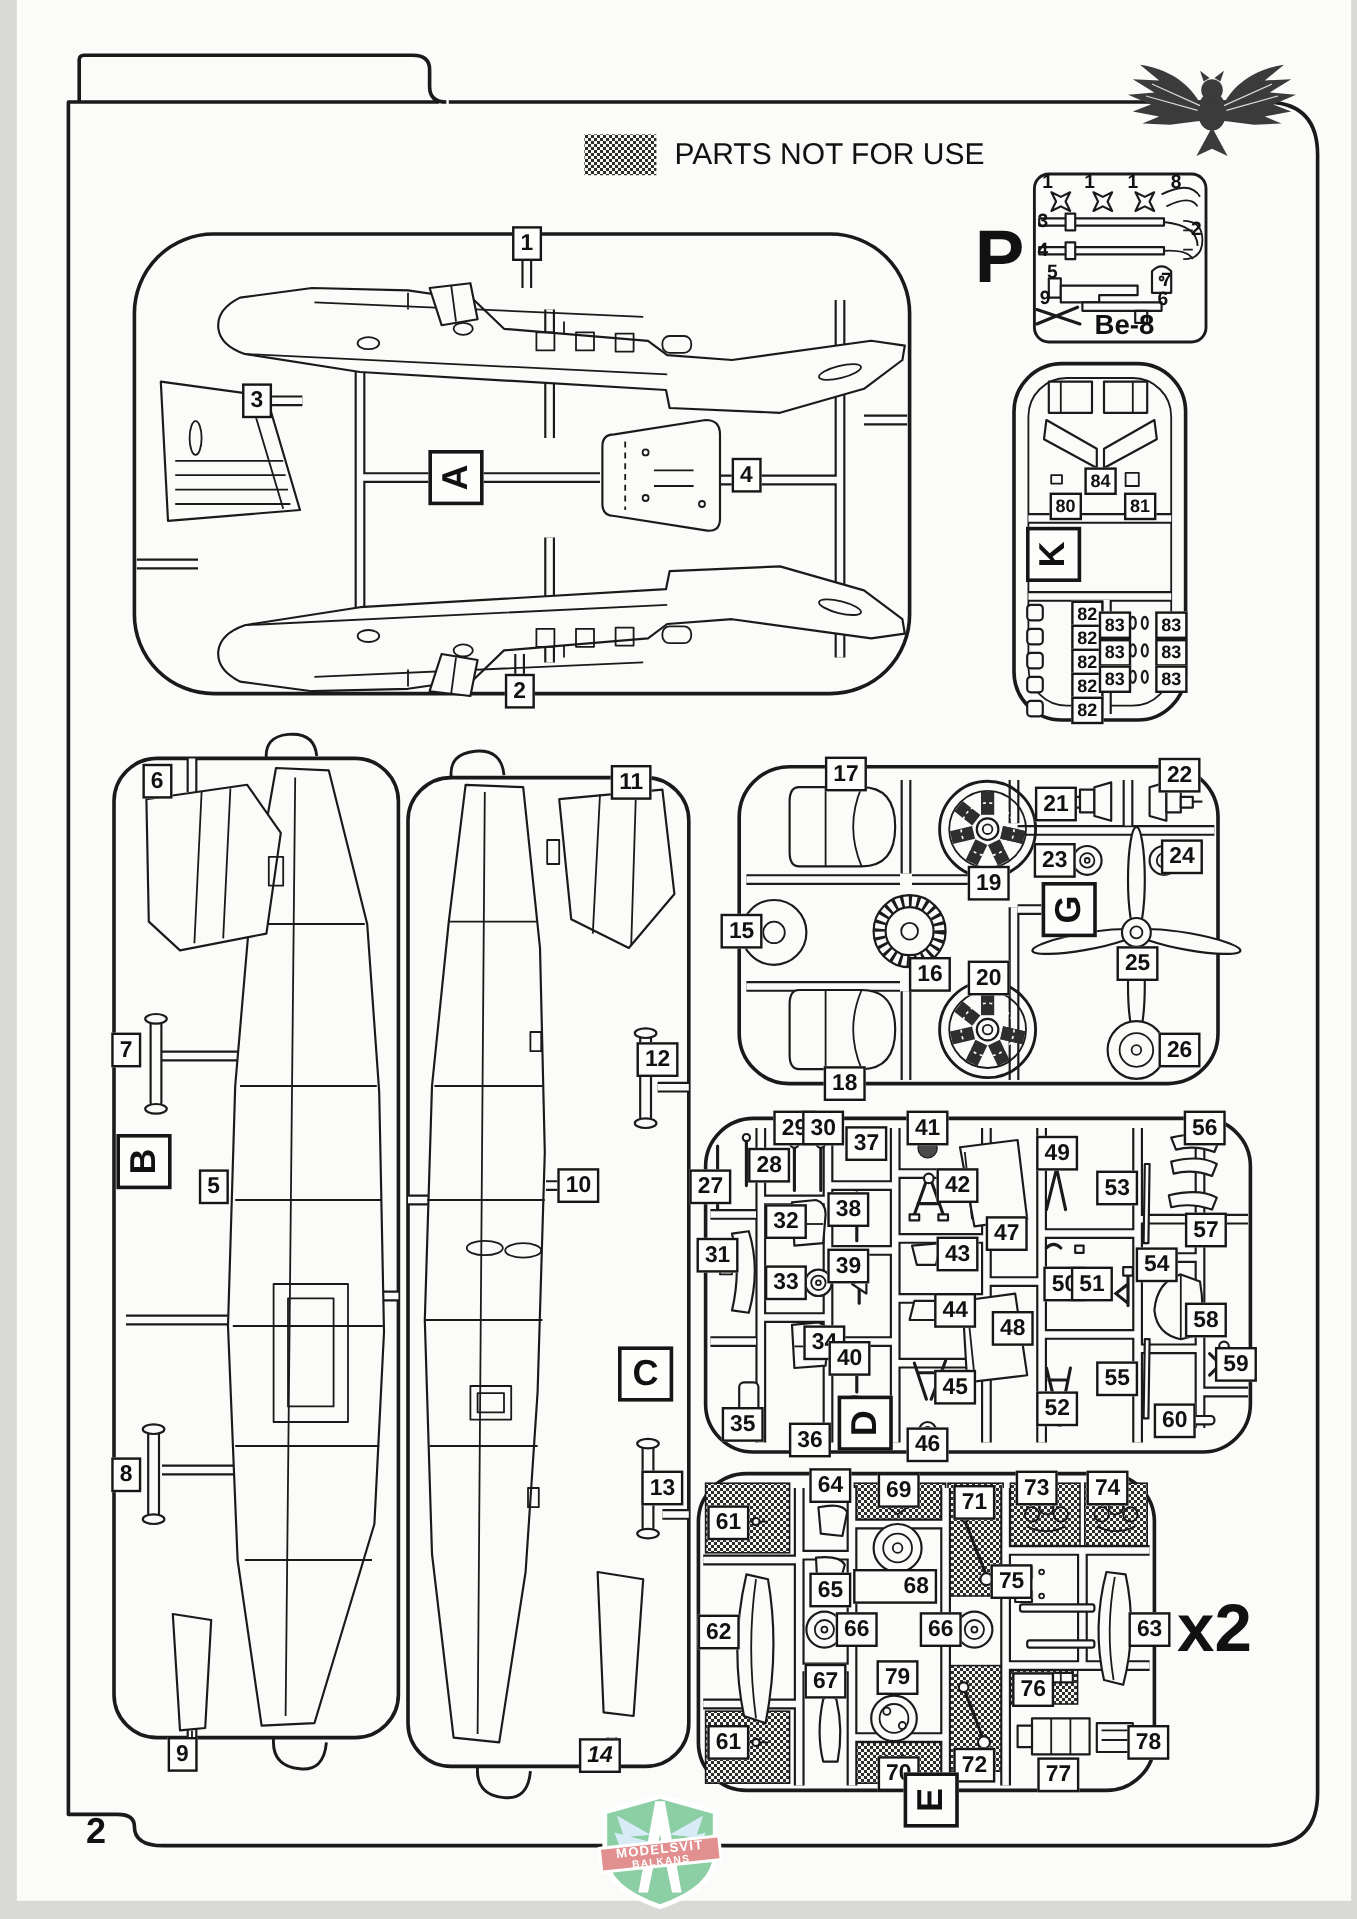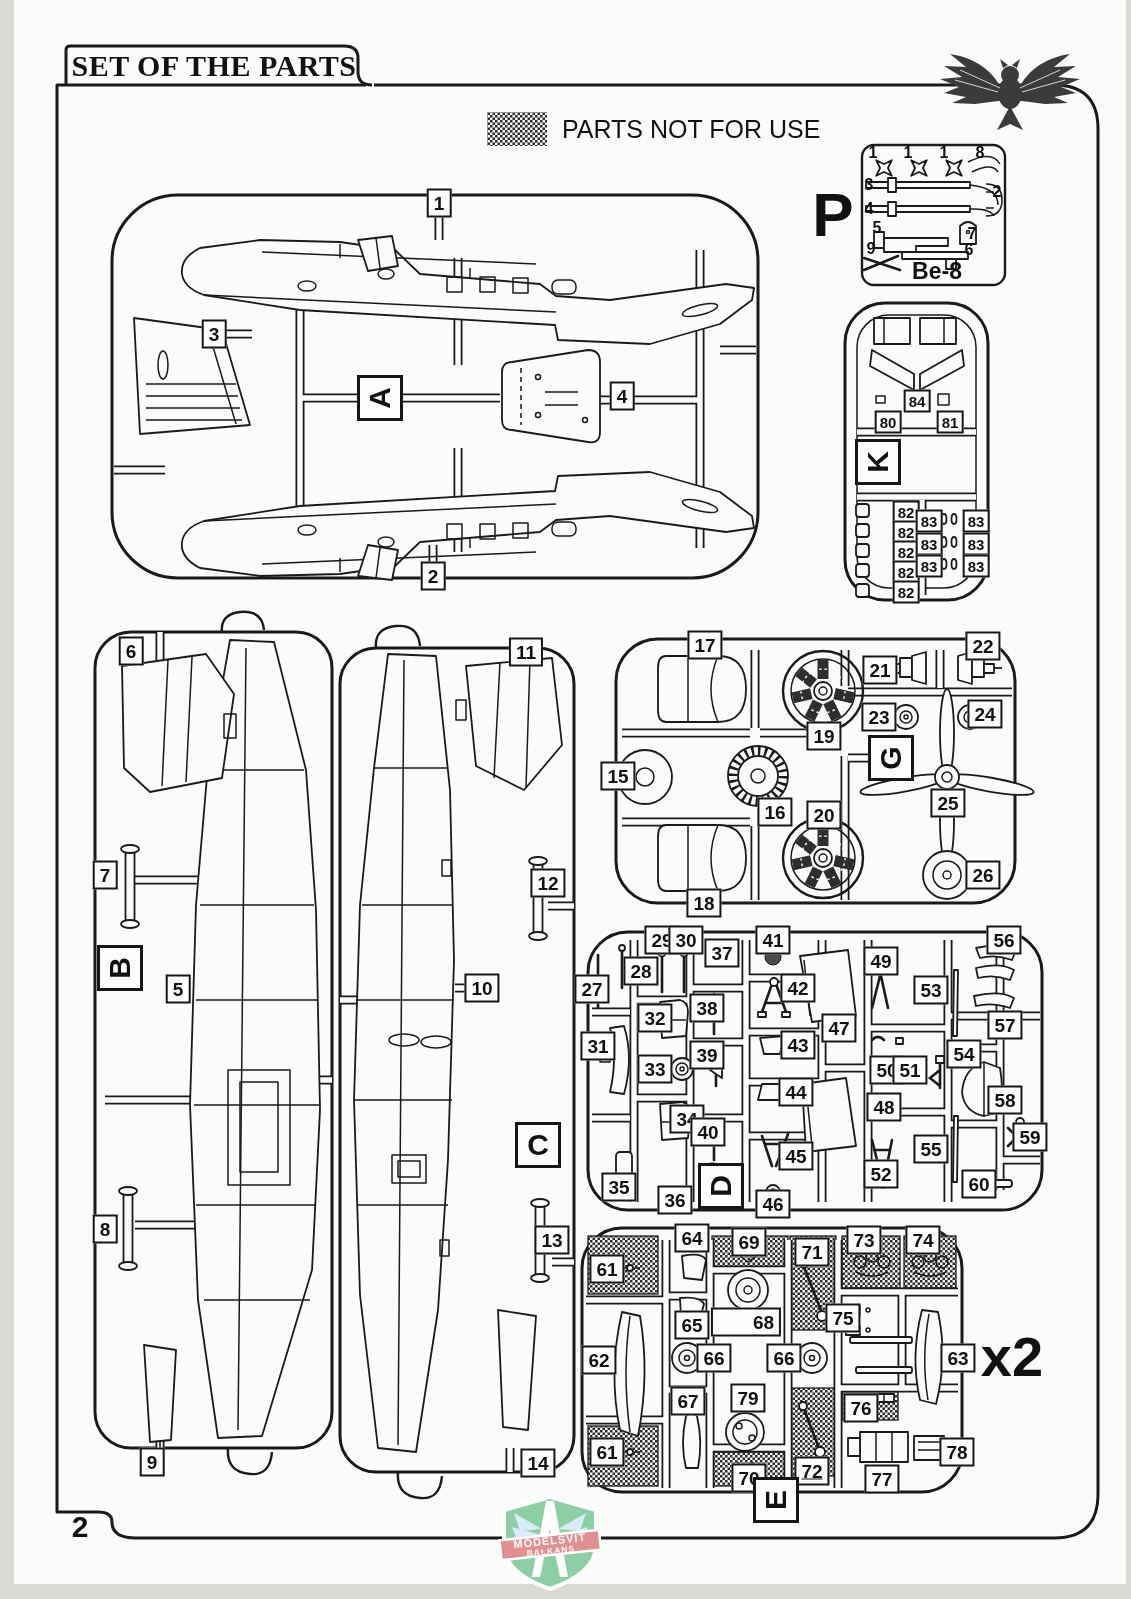--- a/index.html
+++ b/index.html
@@ -423,41 +423,40 @@
     <path fill="#d7ecf7" d="M-8,-14 L-36,-30 L-30,-12 Z M-8,-8 L-38,-16 L-32,0 Z M8,-14 L36,-30 L30,-12 Z M8,-8 L38,-16 L32,0 Z"></path>
     <path fill="#ffffff" d="M-4,-42 L-18,34 L-10,34 L0,-14 L10,34 L18,34 L4,-42 Z"></path>
     <g transform="rotate(-6)">
       <path d="M-50,-8 H50 V12 H-50 Z" fill="#e28f90" stroke="#ffffff" stroke-width="2.5"></path>
       <text x="0" y="1.5" text-anchor="middle" font-family="Liberation Sans, sans-serif" font-size="11" font-weight="bold" fill="#ffffff" letter-spacing="1">MODELSVIT</text>
       <text x="0" y="11" text-anchor="middle" font-family="Liberation Sans, sans-serif" font-size="8.5" font-weight="bold" fill="#ffffff" letter-spacing="1">BALKANS</text>
     </g>
   </g>
 </svg>
 
-<div id="title" class="ov">SET OF THE PARTS</div>
 <div id="legend-label" class="ov">PARTS NOT FOR USE</div>
 <div id="besheet" class="ov ctr">Be-8</div>
 <div id="x2" class="ov ctr">x2</div>
 <div id="pageno" class="ov ctr">2</div>
 
 <div id="labels">
   <div class="pl" style="left: 439px; top: 203px;">1</div>
       <div class="pl" style="left: 214px; top: 334px;">3</div>
       <div class="pl" style="left: 622px; top: 396px;">4</div>
       <div class="pl" style="left: 433px; top: 576px;">2</div>
       <div class="pl" style="left: 131px; top: 651px;">6</div>
       <div class="pl" style="left: 105px; top: 875px;">7</div>
       <div class="pl" style="left: 178px; top: 989px;">5</div>
       <div class="pl" style="left: 105px; top: 1229px;">8</div>
       <div class="pl" style="left: 152px; top: 1462px;">9</div>
       <div class="pl" style="left: 526px; top: 652px;">11</div>
       <div class="pl" style="left: 548px; top: 883px;">12</div>
       <div class="pl" style="left: 482px; top: 988px;">10</div>
       <div class="pl" style="left: 552px; top: 1240px;">13</div>
-      <div class="pl" style="left: 538px; top: 1463px;">14</div>
+      <div class="pl" style="left: 500px; top: 1463px; font-style: italic;">14</div>
       <div class="pl" style="left: 705px; top: 645px;">17</div>
       <div class="pl" style="left: 983px; top: 646px;">22</div>
       <div class="pl" style="left: 880px; top: 670px;">21</div>
       <div class="pl" style="left: 879px; top: 717px;">23</div>
       <div class="pl" style="left: 985px; top: 714px;">24</div>
       <div class="pl" style="left: 824px; top: 736px;">19</div>
       <div class="pl" style="left: 618px; top: 776px;">15</div>
       <div class="pl" style="left: 775px; top: 776px; margin-top: 36px;">16</div>
       <div class="pl" style="left: 948px; top: 803px;">25</div>
       <div class="pl" style="left: 824px; top: 815px;">20</div>
@@ -479,21 +478,21 @@
       <div class="pl" style="left: 839px; top: 1028px;">47</div>
       <div class="pl" style="left: 598px; top: 1046px;">31</div>
       <div class="pl" style="left: 798px; top: 1045px;">43</div>
       <div class="pl" style="left: 707px; top: 1055px;">39</div>
       <div class="pl" style="left: 964px; top: 1054px;">54</div>
       <div class="pl" style="left: 655px; top: 1069px;">33</div>
       <div class="pl" style="left: 887px; top: 1070px;">50</div>
       <div class="pl" style="left: 910px; top: 1070px;">51</div>
       <div class="pl" style="left: 796px; top: 1092px;">44</div>
       <div class="pl" style="left: 1005px; top: 1100px;">58</div>
-      <div class="pl" style="left: 884px; top: 1107px; text-align: center;">48</div>
+      <div class="pl" style="left: 844px; top: 1107px; text-align: center;">48</div>
       <div class="pl" style="left: 655px; top: 1119px; margin-left: 32px;">34</div>
       <div class="pl" style="left: 708px; top: 1132px;">40</div>
       <div class="pl" style="left: 1030px; top: 1137px;">59</div>
       <div class="pl" style="left: 931px; top: 1149px;">55</div>
       <div class="pl" style="left: 796px; top: 1156px;">45</div>
       <div class="pl" style="left: 881px; top: 1174px;">52</div>
       <div class="pl" style="left: 619px; top: 1187px;">35</div>
       <div class="pl" style="left: 675px; top: 1200px;">36</div>
       <div class="pl" style="left: 773px; top: 1204px;">46</div>
       <div class="pl" style="left: 979px; top: 1184px;">60</div>
@@ -508,21 +507,21 @@
       <div class="pl" style="left: 746px; top: 1322px; padding-left: 40px;">68</div>
       <div class="pl" style="left: 599px; top: 1360px;">62</div>
       <div class="pl" style="left: 714px; top: 1358px;">66</div>
       <div class="pl" style="left: 784px; top: 1358px;">66</div>
       <div class="pl" style="left: 958px; top: 1358px;">63</div>
       <div class="pl" style="left: 688px; top: 1401px;">67</div>
       <div class="pl" style="left: 748px; top: 1398px;">79</div>
       <div class="pl" style="left: 861px; top: 1408px;">76</div>
       <div class="pl" style="left: 607px; top: 1452px;">61</div>
       <div class="pl" style="left: 749px; top: 1478px;">70</div>
-      <div class="pl" style="left: 812px; top: 1471px; text-decoration: underline;">72</div>
+      <div class="pl" style="left: 812px; top: 1471px;">72</div>
       <div class="pl" style="left: 882px; top: 1479px;">77</div>
       <div class="pl" style="left: 957px; top: 1452px;">78</div>
       <div class="pl sm" style="left: 917px; top: 401px;">84</div>
       <div class="pl sm" style="left: 888px; top: 422px;">80</div>
       <div class="pl sm" style="left: 950px; top: 422px;">81</div>
       <div class="pl sm" style="left: 906px; top: 512px;">82</div>
       <div class="pl sm" style="left: 906px; top: 532px;">82</div>
       <div class="pl sm" style="left: 906px; top: 552px;">82</div>
       <div class="pl sm" style="left: 906px; top: 572px;">82</div>
       <div class="pl sm" style="left: 906px; top: 592px;">82</div>

